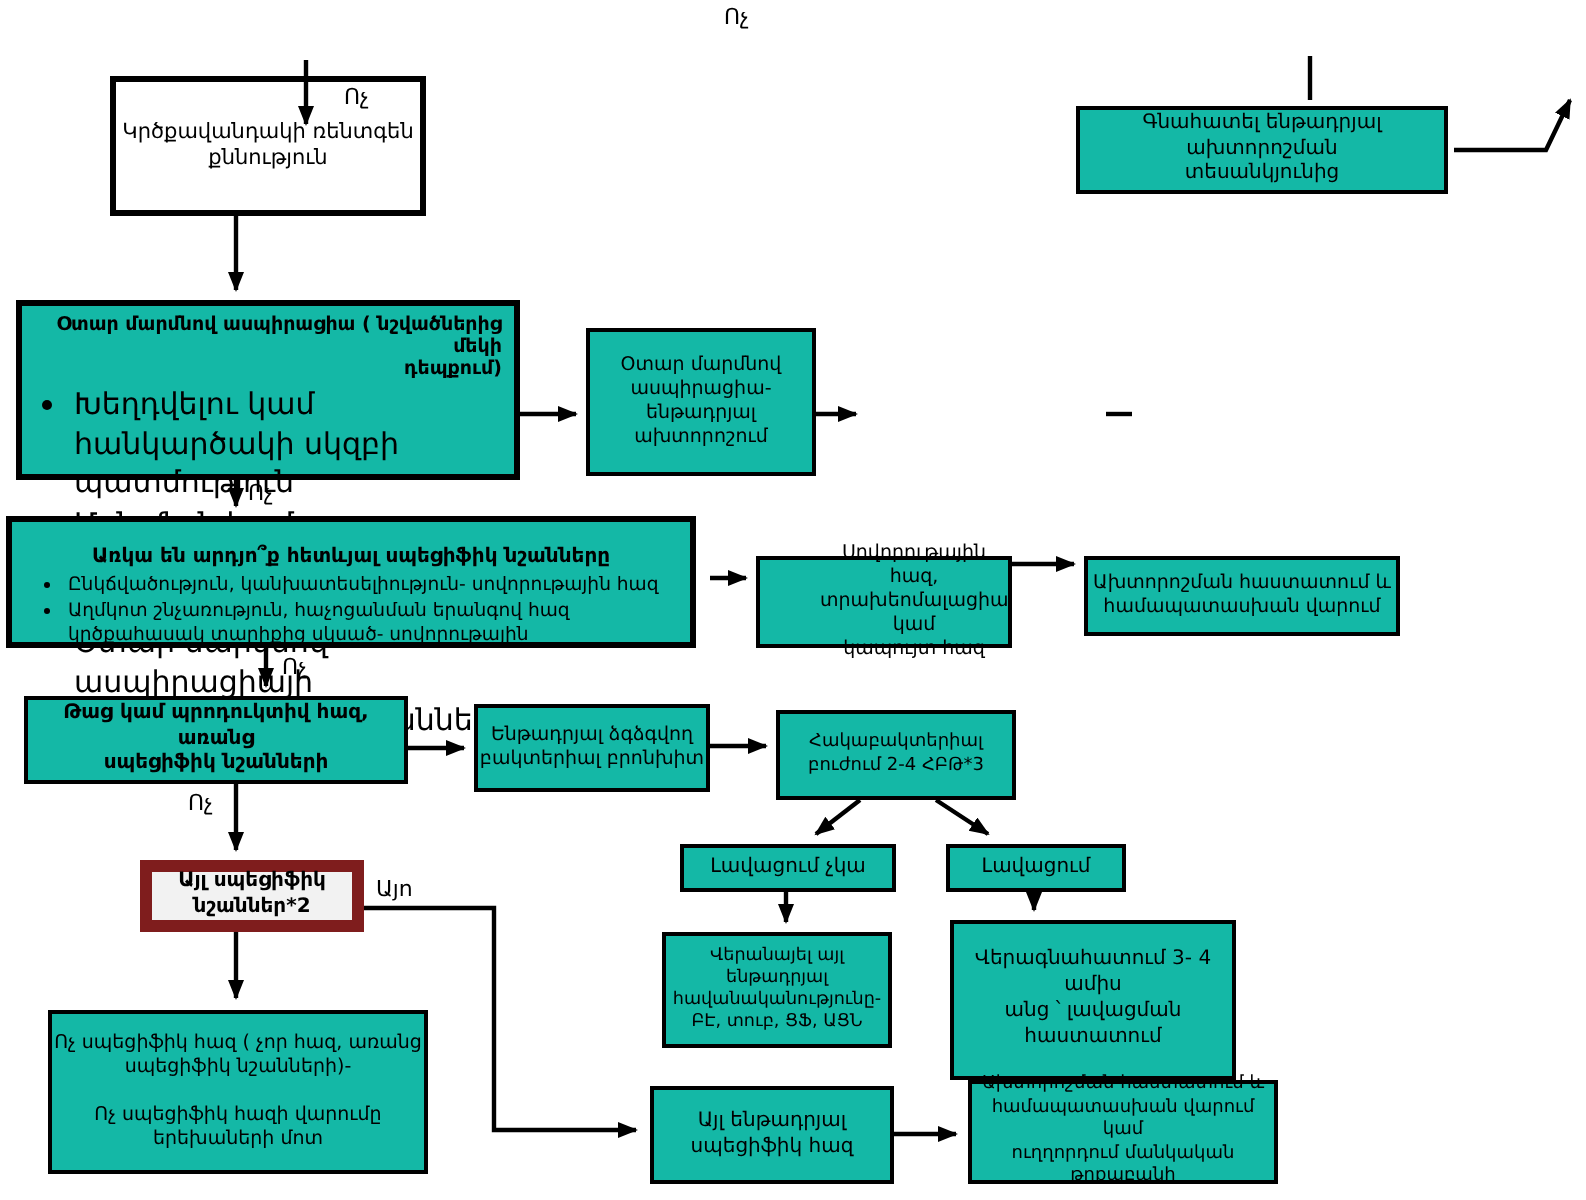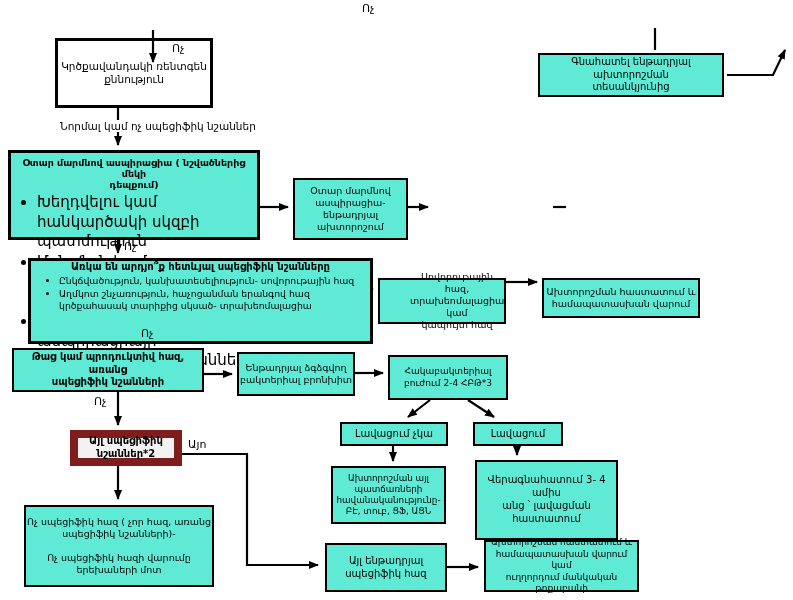--- a/index.html
+++ b/index.html
@@ -1,49 +1,49 @@
 <!DOCTYPE html>
 <html><head>
 <meta charset="utf-8">
 <style>
   html,body{margin:0;padding:0;background:#fff;}
   #page{position:relative;width:793px;height:600px;background:#ffffff;
         font-family:"DejaVu Sans",sans-serif;color:#000;overflow:hidden;}
   #connectors{position:absolute;left:0;top:0;z-index:1;}
   .c{stroke:#000;stroke-width:2.2;fill:none;}
-  .box{position:absolute;border:2px solid #000;background:#5eead4;box-sizing:border-box;
+  .box{position:absolute;border:2px solid #000;background:#14b8a6;box-sizing:border-box;
        display:flex;align-items:center;justify-content:center;text-align:center;z-index:2;}
   .box .txt{white-space:pre-line;line-height:1.28;width:100%;}
   .blk{display:block;text-align:left;}
   .lbl{position:absolute;z-index:3;font-size:11px;white-space:pre-line;}
   .titleln{font-weight:bold;text-align:center;white-space:pre-line;}
   ul.bl{margin:3px 0 0 0;padding-left:20px;}
   ul.bl li{margin:0 0 1px 0;line-height:1.3;}
 
   #b-chest{left:55px;top:38px;width:158px;height:70px;font-size:10.5px;background:transparent;border-width:3px;text-align:center;}
   #b-eval{left:538px;top:53px;width:186px;height:44px;font-size:10px;}
   #b-asp{left:8px;top:150px;width:252px;height:90px;font-size:9.5px;padding:4px 6px;border-width:3px;}
-  #b-asp .titleln{font-size:9.5px;margin-bottom:3px;}
+  #b-asp .titleln{font-size:9.5px;margin-bottom:3px;text-align:right;}
   #b-asp ul.bl li{font-size:15px;}
-  #b-asp2{left:293px;top:178px;width:115px;height:62px;font-size:9.5px;}
+  #b-asp2{left:293px;top:164px;width:115px;height:74px;font-size:9.5px;}
   #b-bronch{left:433px;top:176px;width:120px;height:62px;font-size:9.5px;}
-  #b-signs{left:28px;top:258px;width:345px;height:86px;padding:0 8px;border-width:3px;}
+  #b-signs{left:3px;top:258px;width:345px;height:66px;padding:12px 8px;border-width:3px;}
   #b-signs .titleln{font-size:10px;}
   #b-signs ul.bl li{font-size:9.3px;}
   #b-hab{left:378px;top:278px;width:128px;height:46px;font-size:9.5px;padding-left:30px;}
   #b-conf1{left:542px;top:278px;width:158px;height:40px;font-size:9.5px;}
   #b-wet{left:12px;top:348px;width:192px;height:44px;font-size:10px;font-weight:bold;}
   #b-pbb{left:237px;top:352px;width:118px;height:44px;font-size:9.5px;}
   #b-abx{left:388px;top:355px;width:120px;height:45px;font-size:9px;}
   #b-noimp{left:340px;top:422px;width:108px;height:24px;font-size:10px;}
   #b-imp{left:473px;top:422px;width:90px;height:24px;font-size:10px;}
   #b-recon{left:331px;top:466px;width:115px;height:58px;font-size:8.8px;}
   #b-reass{left:475px;top:460px;width:143px;height:80px;font-size:10px;text-align:center;}
   #b-othersigns{left:70px;top:430px;width:112px;height:36px;font-size:10px;font-weight:bold;
-                border:8px solid #7f1d1d;background:#F2F2F2;}
+                border:6px solid #7f1d1d;background:#F2F2F2;}
   #b-nonspec{left:24px;top:505px;width:190px;height:82px;font-size:9.5px;}
   #b-otherpres{left:325px;top:543px;width:122px;height:49px;font-size:10px;}
   #b-confref{left:484px;top:540px;width:155px;height:52px;font-size:9px;}
 
   #l-no-top{left:362px;top:2px;}
   #l-no-b1{left:172px;top:42px;}
   #l-normal{left:58px;top:120px;font-size:10.5px;background:#fff;padding:0 2px;}
   #l-specdx{left:225px;top:76px;width:255px;text-align:center;font-size:10.5px;line-height:25px;}
   #l-no-2{left:124px;top:240px;}
   #l-no-3{left:141px;top:327px;}
@@ -109,21 +109,21 @@
 ասպիրացիա-
 ենթադրյալ
 ախտորոշում</span>
   </div>
 
 
   <div class="box blk" id="b-signs">
     <div class="titleln">Առկա են արդյո՞ք հետևյալ սպեցիֆիկ նշանները</div>
     <ul class="bl">
       <li>Ընկճվածություն, կանխատեսելիություն- սովորութային հազ</li>
-      <li>Աղմկոտ շնչառություն, հաչոցանման երանգով հազ կրծքահասակ տարիքից սկսած- տրախեոմալացիա</li>
+      <li>Աղմկոտ շնչառություն, հաչոցանման երանգով հազ կրծքահասակ տարիքից սկսած- սովորութային</li>
     </ul>
   </div>
 
   <div class="box" id="b-hab">
     <span class="txt">Սովորութային հազ,
 տրախեոմալացիա կամ
 կապույտ հազ</span>
   </div>
 
   <div class="box" id="b-conf1">
@@ -147,21 +147,21 @@
 
   <div class="box" id="b-noimp">
     <span class="txt">Լավացում չկա</span>
   </div>
 
   <div class="box" id="b-imp">
     <span class="txt">Լավացում</span>
   </div>
 
   <div class="box" id="b-recon">
-    <span class="txt">Ախտորոշման այլ պատճառների հավանականությունը- ԲԷ, տուբ, ՑՖ, ԱՑՆ</span>
+    <span class="txt">Վերանայել այլ ենթադրյալ հավանականությունը- ԲԷ, տուբ, ՑՖ, ԱՑՆ</span>
   </div>
 
   <div class="box" id="b-reass">
     <span class="txt">Վերագնահատում 3- 4 ամիս
 անց ՝ լավացման
 հաստատում</span>
   </div>
 
   <div class="box" id="b-othersigns">
     <span class="txt">Այլ սպեցիֆիկ
@@ -182,19 +182,18 @@
   </div>
 
   <div class="box" id="b-confref">
     <span class="txt">Ախտորոշման հաստատում և
 համապատասխան վարում կամ
 ուղղորդում մանկական թոքաբանի</span>
   </div>
 
   <span class="lbl" id="l-no-top">Ոչ</span>
   <span class="lbl" id="l-no-b1">Ոչ</span>
-  <span class="lbl" id="l-normal">Նորմալ կամ ոչ սպեցիֆիկ նշաններ</span>
   <span class="lbl" id="l-no-2">Ոչ</span>
   <span class="lbl" id="l-no-3">Ոչ</span>
   <span class="lbl" id="l-no-4">Ոչ</span>
   <span class="lbl" id="l-yes">Այո</span>
 
 </div>
 
 </body></html>

